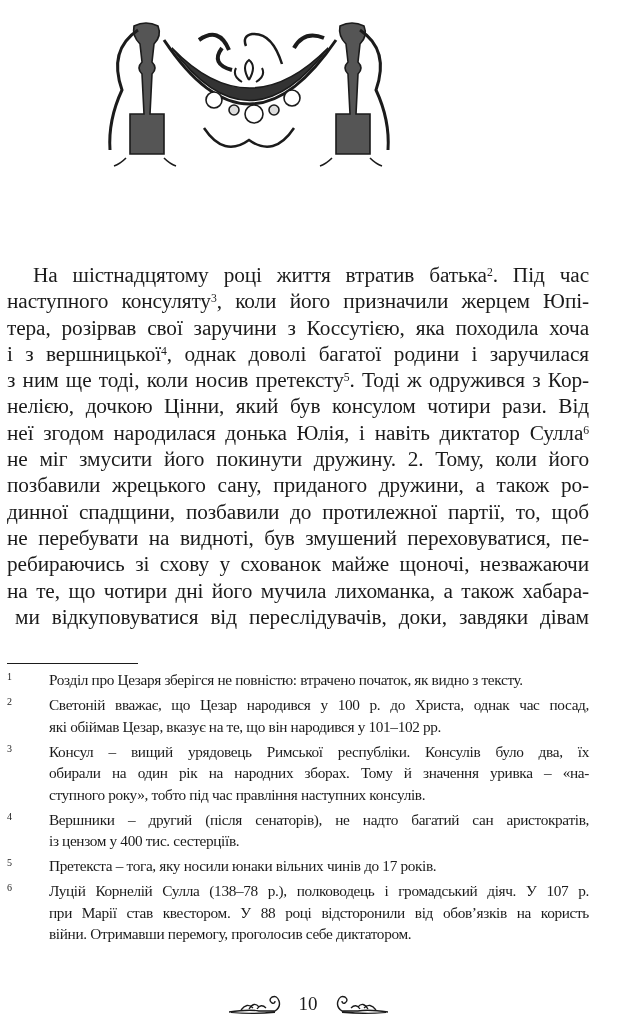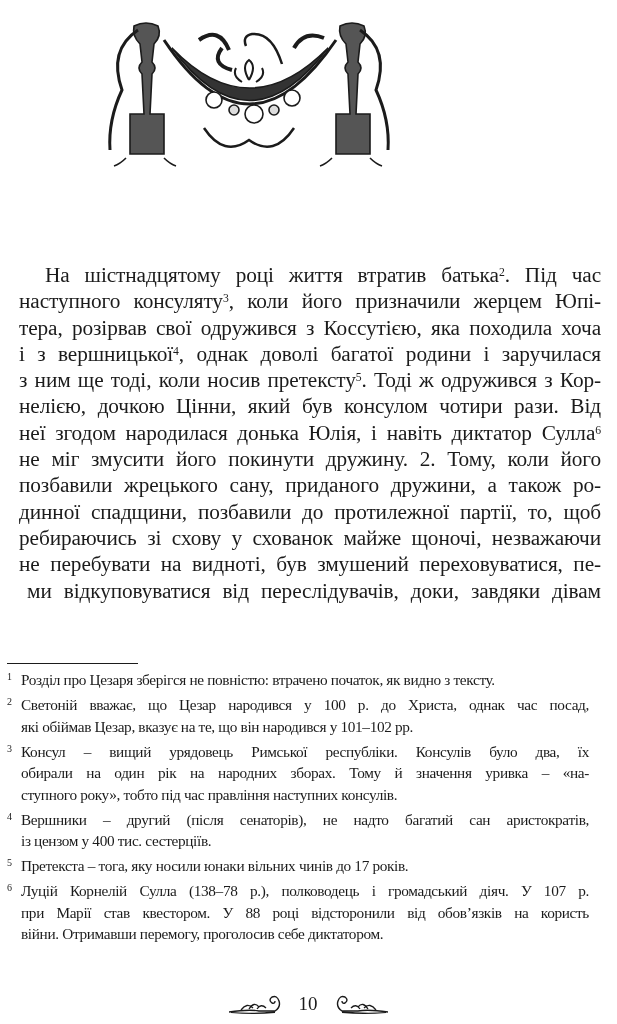--- a/index.html
+++ b/index.html
@@ -1,36 +1,36 @@
 <!DOCTYPE html>
 <html><head>
   <meta charset="utf-8">
   <style>
     html, body { margin: 0; padding: 0; background: #ffffff; }
     body { width: 617px; height: 1024px; position: relative; overflow: hidden; color: #1b1b1b; }
     .ornament-top { position: absolute; left: 104px; top: 18px; width: 290px; height: 152px; }
     .ornament-top svg { width: 100%; height: 100%; display: block; }
     .body-text {
-      position: absolute; left: 19px; top: 262px; width: 582px;
+      position: absolute; left: 7px; top: 262px; width: 582px;
       font-family: "Liberation Serif", "DejaVu Serif", serif;
       font-size: 21.3px; line-height: 26.3px; letter-spacing: -0.1px;
     }
     .body-line { display: block; white-space: nowrap; text-align: justify; text-align-last: justify; height: 26.3px; }
     .body-line.first { text-indent: 26px; }
     .body-line.last { text-align-last: justify; margin-left: 8px; }
     sup { font-size: 0.55em; vertical-align: 0.55em; line-height: 0; }
     .fn-rule { position: absolute; left: 7px; top: 663px; width: 131px; height: 1px; background: #1b1b1b; }
     .footnotes {
       position: absolute; left: 7px; top: 669px; width: 582px;
       font-family: "Liberation Serif", "DejaVu Serif", serif;
       font-size: 15.3px; line-height: 21.5px; letter-spacing: -0.35px;
     }
     .fn { position: relative; padding-left: 14px; margin-bottom: 3.5px; }
     .fn-num { position: absolute; left: 0; top: -3px; font-size: 10px; }
-    .fn-line { display: block; white-space: nowrap; text-align: justify; text-align-last: justify; }
+    .fn-line { display: block; white-space: nowrap; text-align: justify; text-align-last: justify; margin-left: 28px; }
     .fn-line.short { text-align-last: left; }
     .folio { position: absolute; left: 218px; top: 990px; width: 180px; height: 28px; display: flex; align-items: center; justify-content: center; gap: 18px; }
     .folio-num { font-family: "Liberation Serif", "DejaVu Serif", serif; font-size: 19px; color: #1b1b1b; }
     .flourish { width: 52px; height: 22px; display: block; }
   </style>
 </head>
 <body>
 
 <div class="ornament-top">
   <svg viewBox="0 0 290 152" xmlns="http://www.w3.org/2000/svg">
@@ -57,30 +57,31 @@
       <circle cx="170" cy="92" r="5" fill="#ddd"></circle>
       <path d="M145 62 q-8 -14 0 -20 q8 6 0 20 M138 64 q-10 -6 -6 -14 M152 64 q10 -6 6 -14" stroke-width="2"></path>
       <path d="M100 110 q20 30 45 12 q25 18 45 -12" stroke-width="2.5"></path>
     </g>
   </svg>
 </div>
 
 <div class="body-text">
   <span class="body-line first"><span>На  шістнадцятому році життя втратив батька</span><sup>2</sup><span>. Під час</span></span>
   <span class="body-line"><span>наступного консуляту</span><sup>3</sup><span>, коли його призначили жерцем Юпі-</span></span>
-  <span class="body-line"><span>тера, розірвав свої одружився з Коссутією, яка походила хоча</span></span>
+  <span class="body-line"><span>тера, розірвав свої заручини з Коссутією, яка походила хоча</span></span>
   <span class="body-line"><span>і з вершницької</span><sup>4</sup><span>, однак доволі багатої родини і заручилася</span></span>
   <span class="body-line"><span>з ним ще тоді, коли носив претексту</span><sup>5</sup><span>. Тоді ж одружився з Кор-</span></span>
   <span class="body-line"><span>нелією, дочкою Цінни, який був консулом чотири рази. Від</span></span>
   <span class="body-line"><span>неї згодом народилася донька Юлія, і навіть диктатор Сулла</span><sup>6</sup></span>
   <span class="body-line"><span>не міг змусити його покинути дружину. 2. Тому, коли його</span></span>
   <span class="body-line"><span>позбавили жрецького сану, приданого дружини, а також ро-</span></span>
   <span class="body-line"><span>динної спадщини, позбавили до протилежної партії, то, щоб</span></span>
+  <span class="body-line"><span>не перебувати на видноті, був змушений переховуватися, пе-</span></span>
   <span class="body-line"><span>ребираючись зі схову у схованок майже щоночі, незважаючи</span></span>
-  <span class="body-line"><span>не перебувати на видноті, був змушений переховуватися, пе-</span></span>
+  <span class="body-line"><span>на те, що чотири дні його мучила лихоманка, а також хабара-</span></span>
   <span class="body-line last"><span>ми відкуповуватися від переслідувачів, доки, завдяки дівам</span></span>
 </div>
 
 <div class="fn-rule"></div>
 
 <div class="footnotes">
   <div class="fn">
     <span class="fn-num">1</span>
     <span class="fn-line short">Розділ про Цезаря зберігся не повністю: втрачено початок, як видно з тексту.</span>
   </div>

